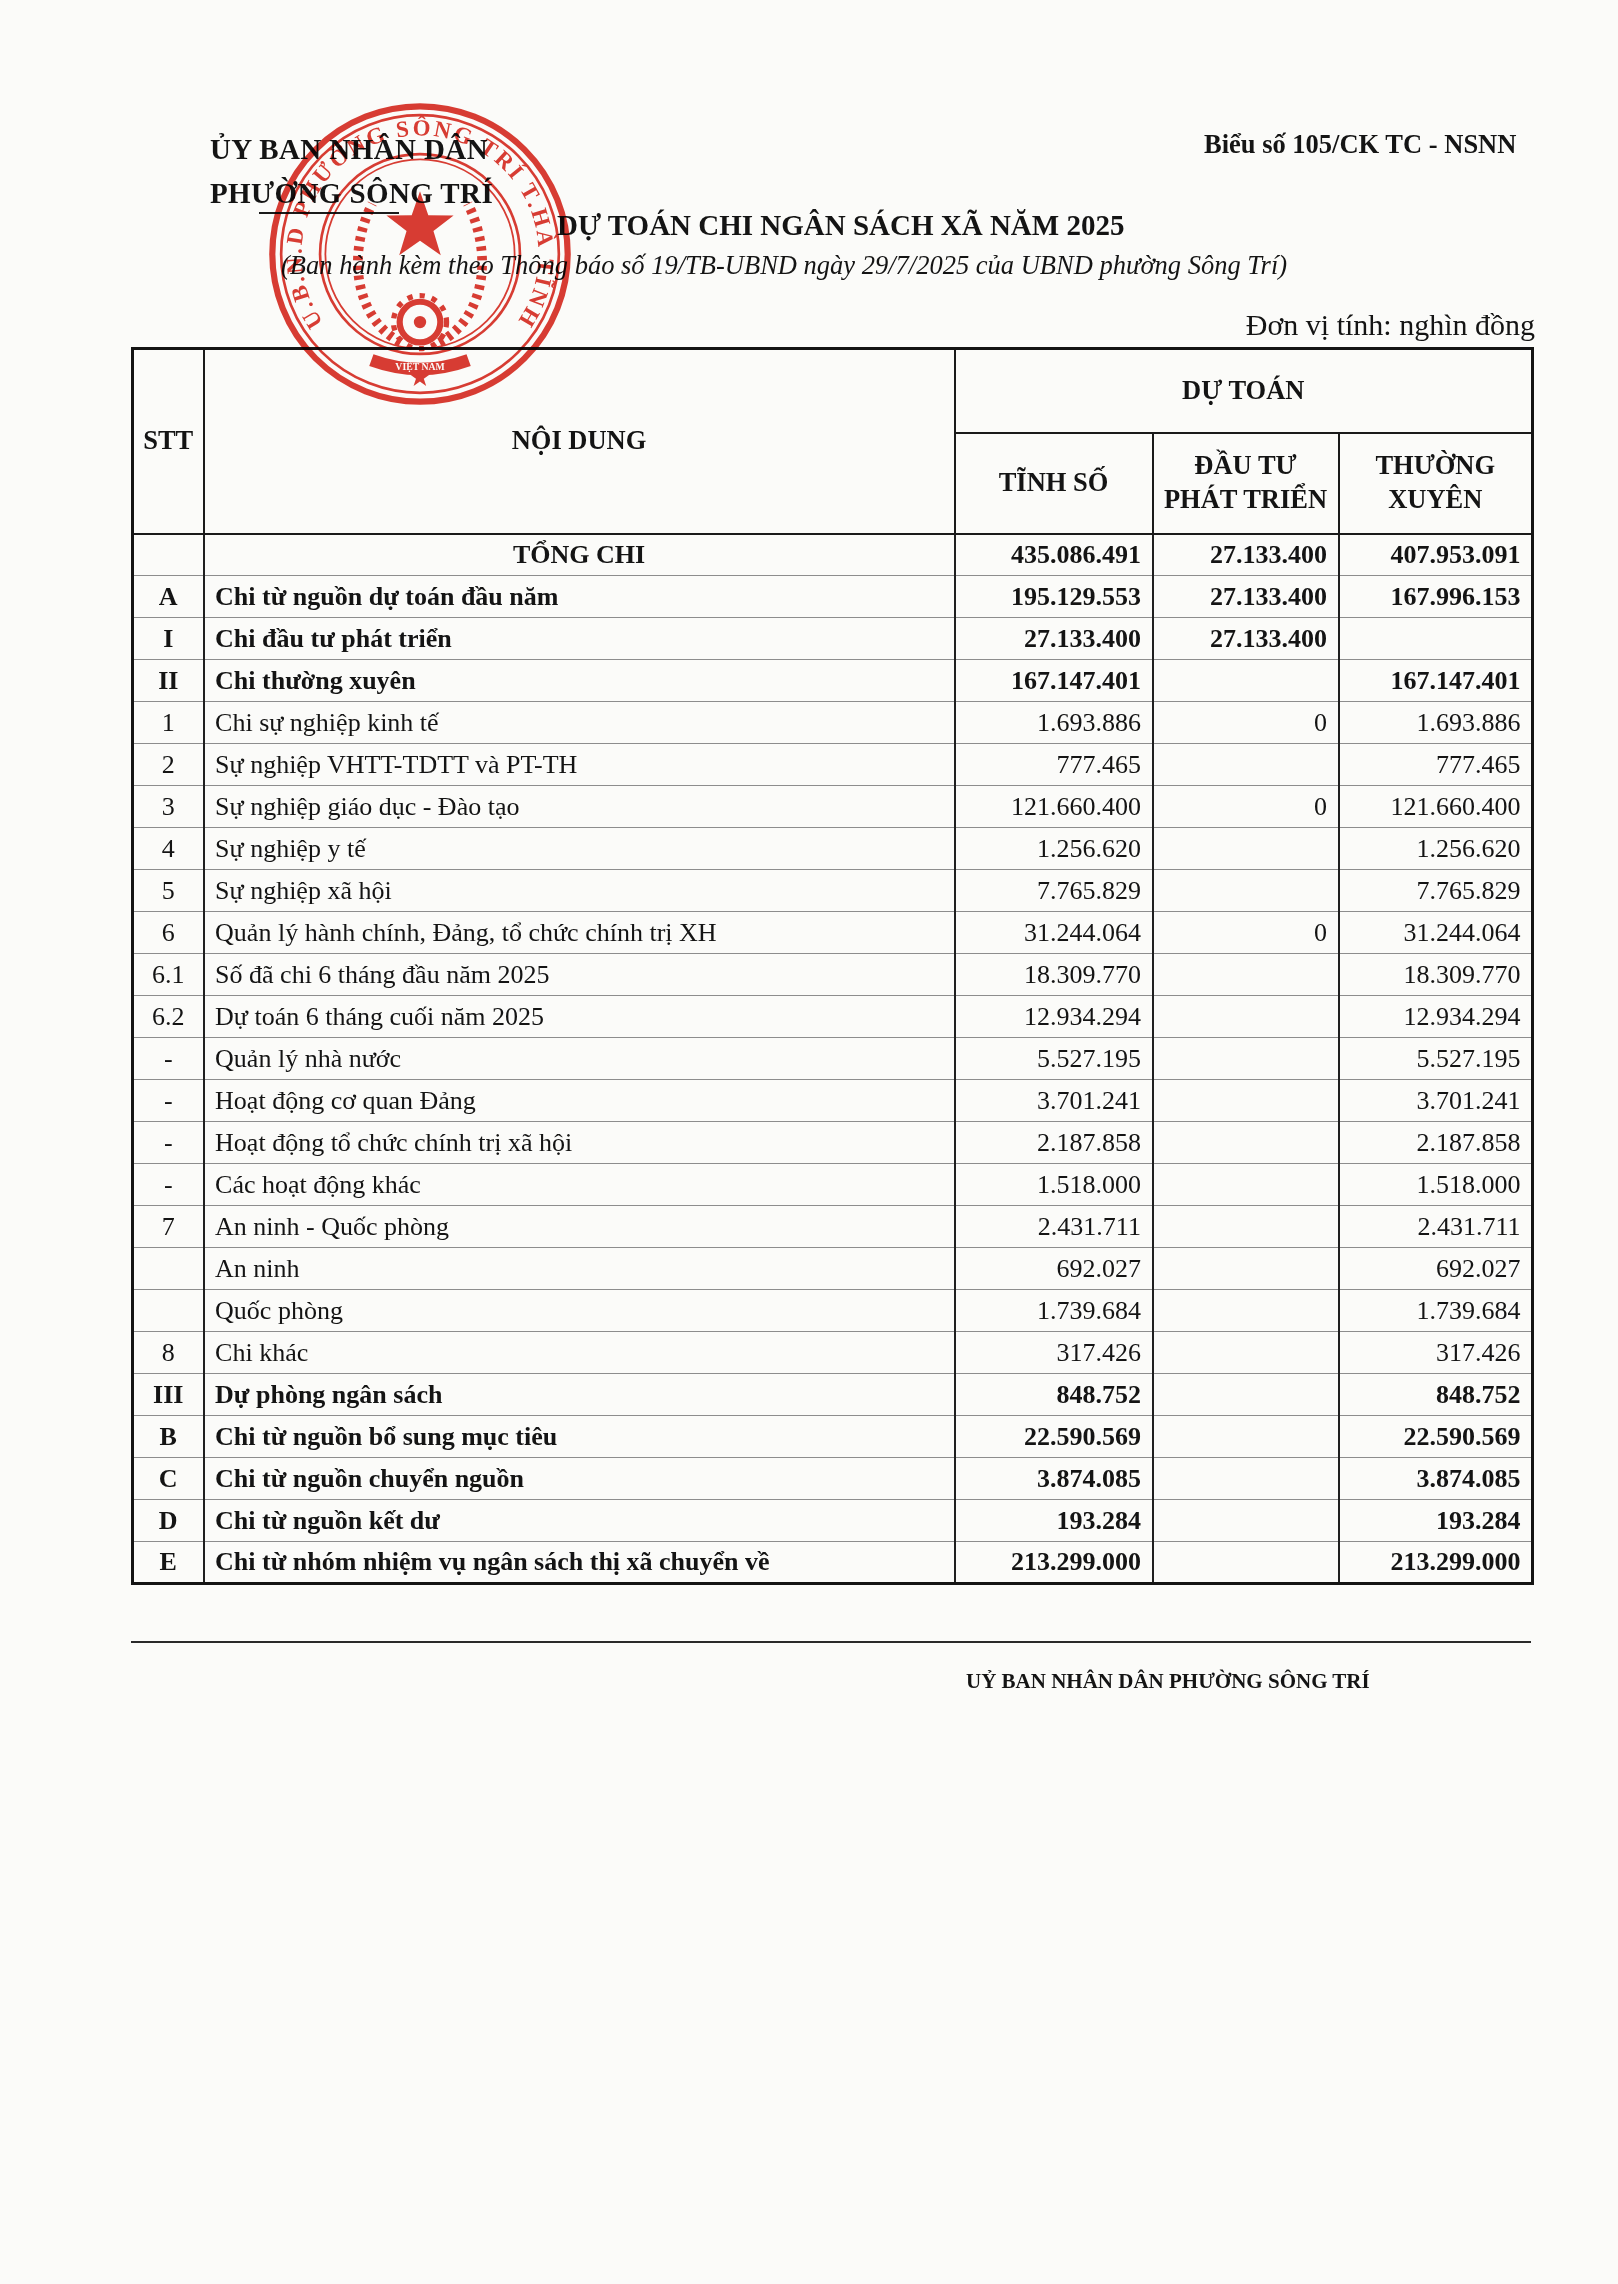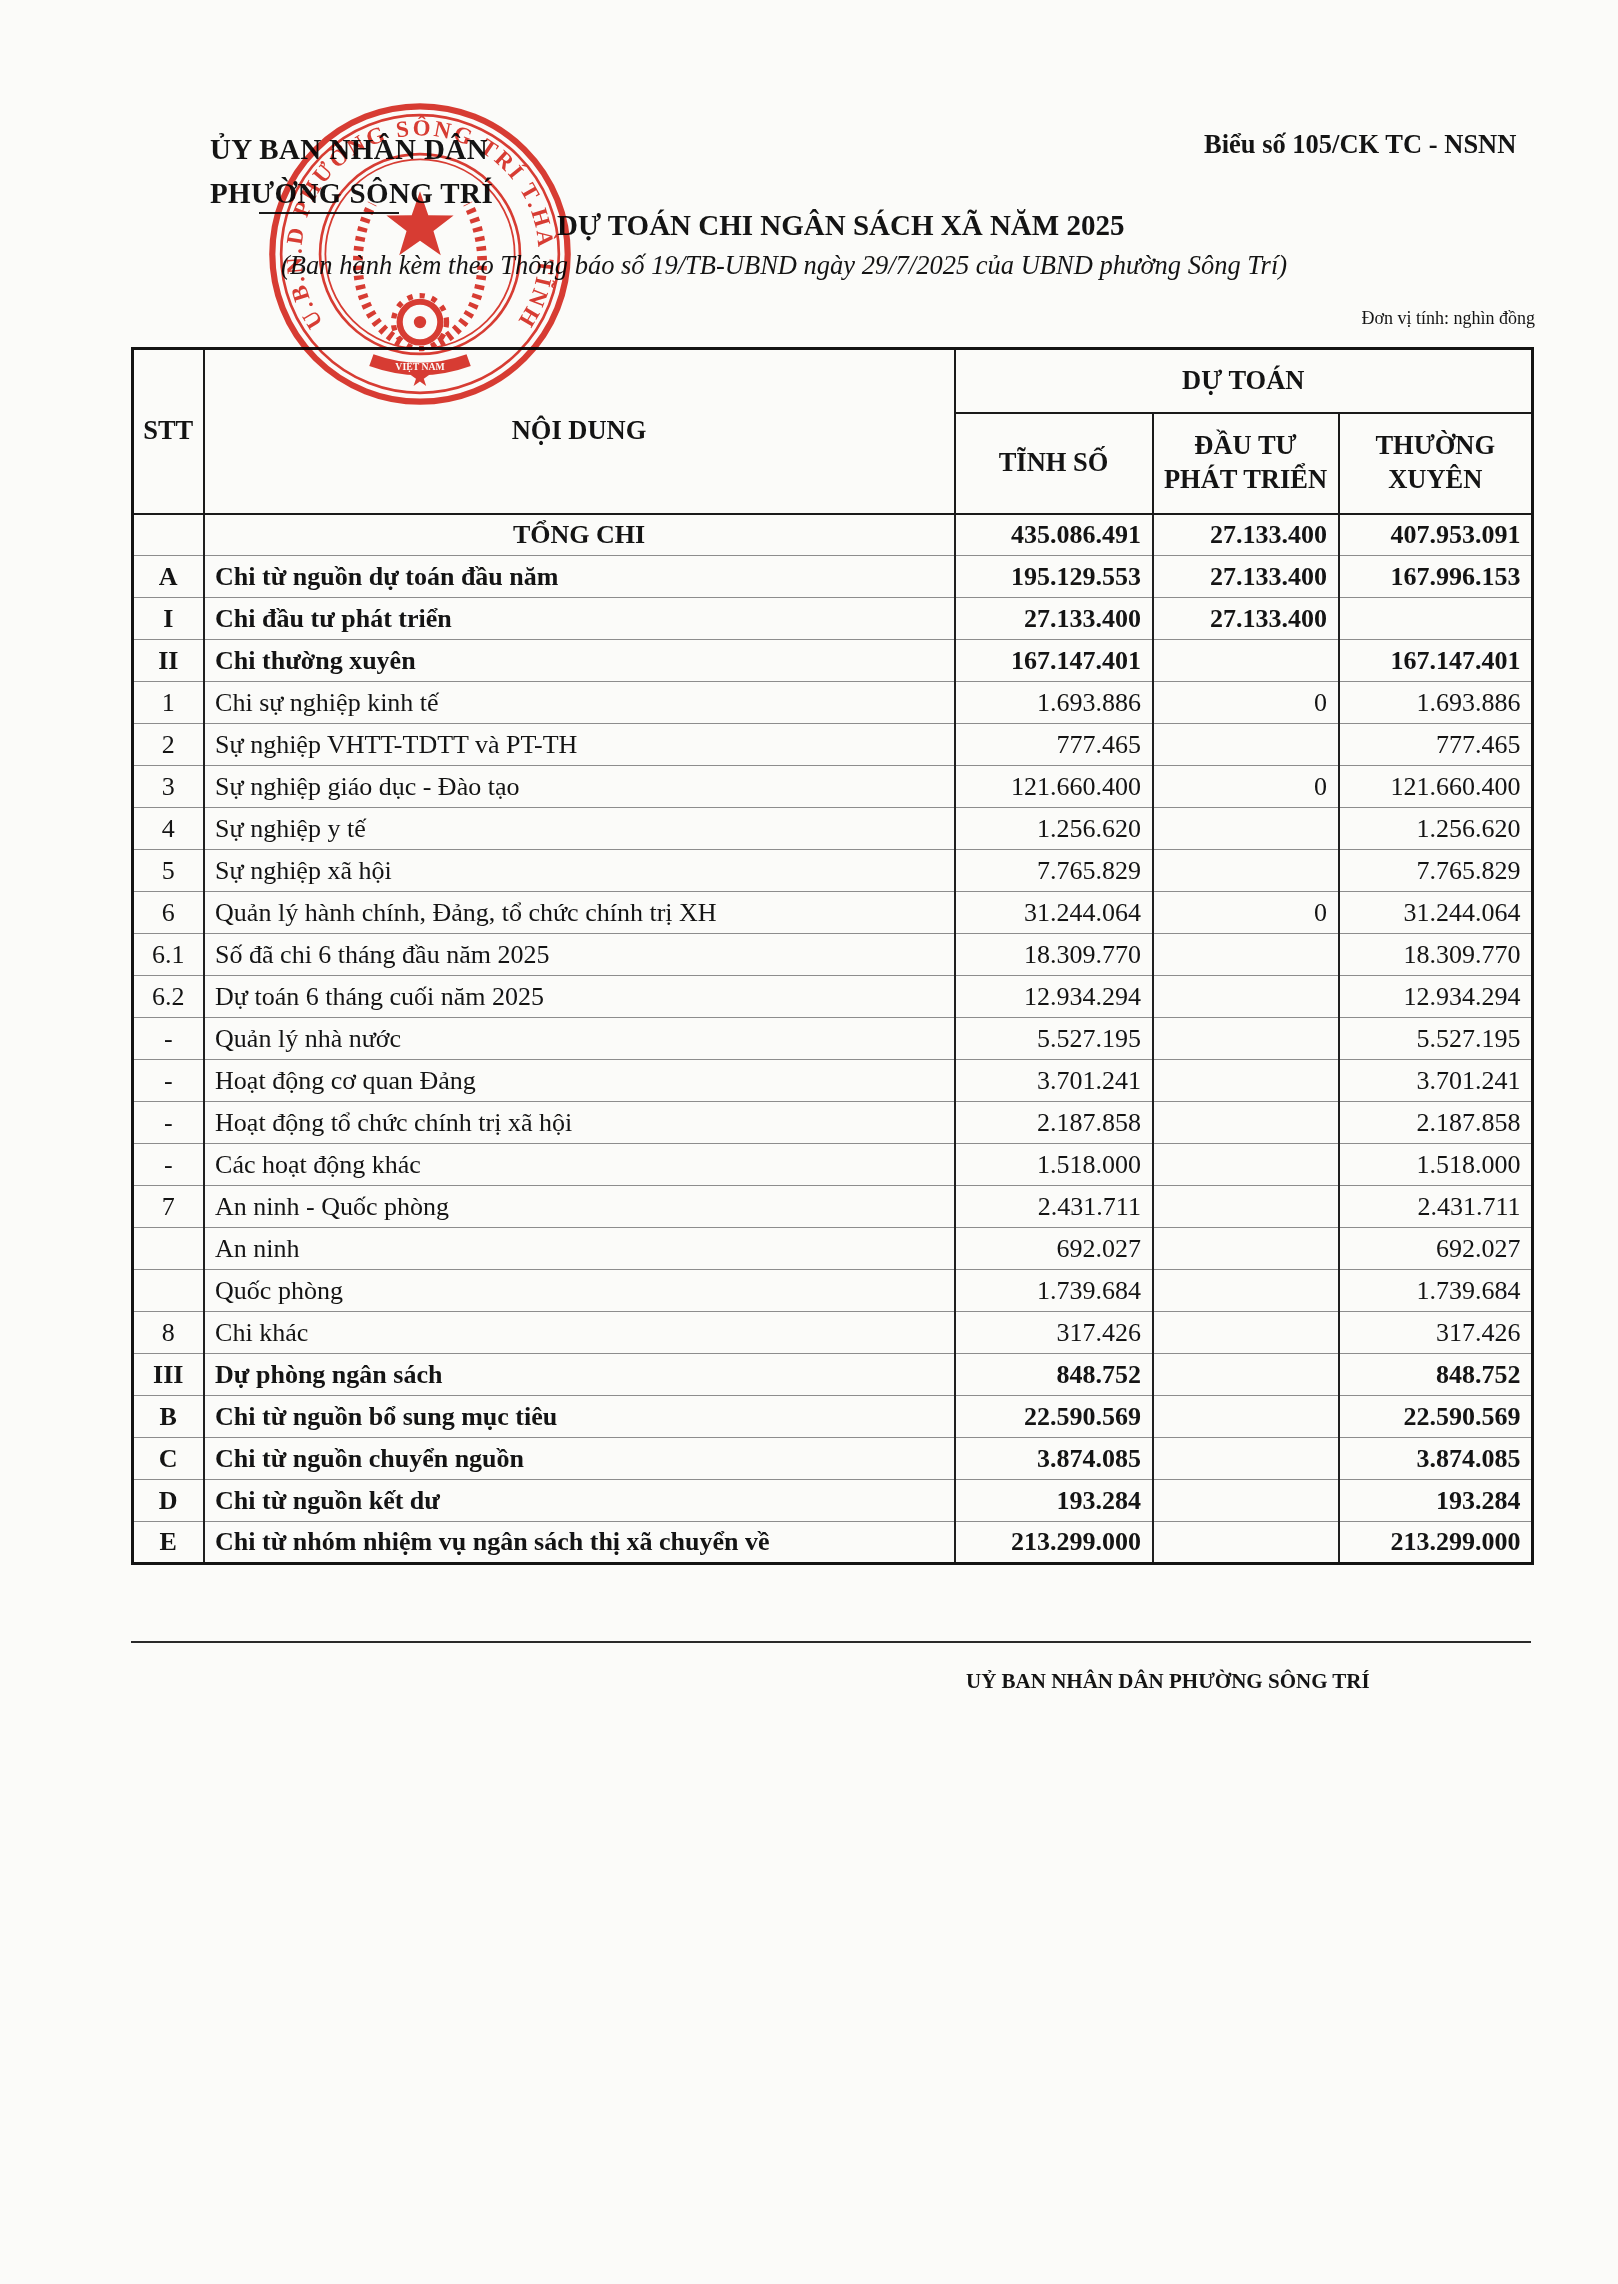--- a/index.html
+++ b/index.html
@@ -29,42 +29,42 @@
   .title {
     position:absolute; left:557px; top:209px;
     font-weight:bold; font-size:29px; white-space:nowrap;
   }
   .subtitle {
     position:absolute; left:281px; top:250px;
     font-style:italic; font-size:26.5px; white-space:nowrap;
   }
   .unit {
     position:absolute; right:83px; top:308px;
-    font-size:18px; white-space:nowrap;
+    font-size:30px; white-space:nowrap;
   }
   
   .stamp {
     position:absolute; left:267px; top:101px;
     width:306px; height:306px;
     opacity:.9; mix-blend-mode:multiply;
     z-index:5;
   }
   
   table.budget {
     position:absolute; left:131px; top:347px;
     width:1400px; border-collapse:collapse; table-layout:fixed;
     border:3.5px solid #141414;
   }
   table.budget th {
     border:2.7px solid #1a1a1a;
     font-weight:bold; font-size:26.5px; line-height:1.28;
     text-align:center; vertical-align:middle;
     padding:0 3.5px;
   }
-  .h-top { height:64px; }
+  .h-top { height:84px; }
   .h-sub th { height:101px; }
   table.budget tbody td {
     border-left:2.7px solid #1f1f1f; border-right:2.7px solid #1f1f1f;
     border-top:1.8px solid #8d8d8d; border-bottom:1.8px solid #8d8d8d;
     font-size:26px; height:42px; vertical-align:middle;
     overflow:hidden; white-space:nowrap;
   }
   tbody tr:last-child td { border-bottom:3.5px solid #141414; }
   td.c-stt { text-align:center; }
   td.c-label { padding:0 3.5px 0 10.6px; }

